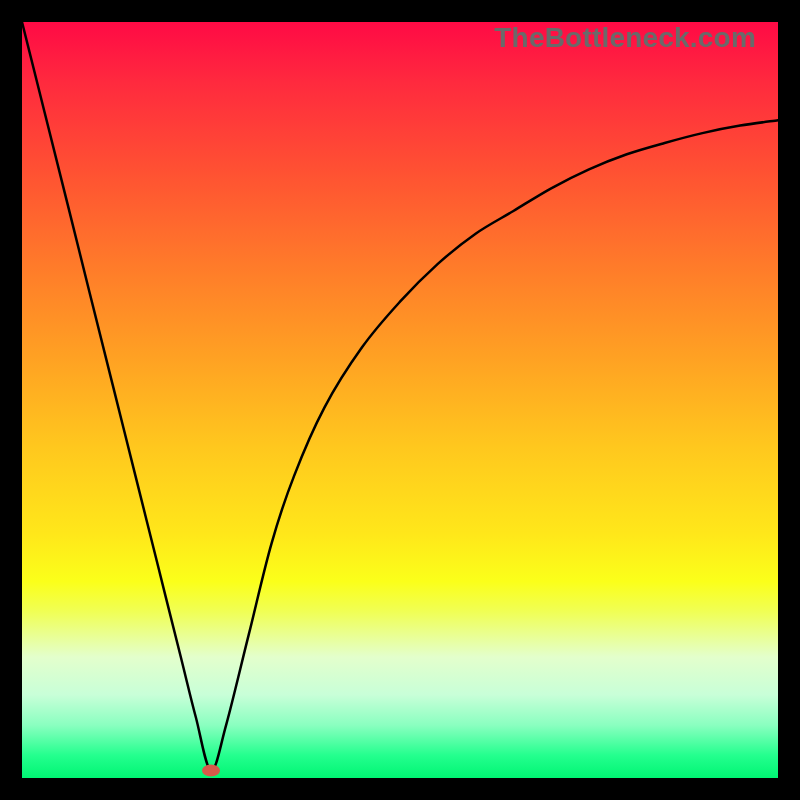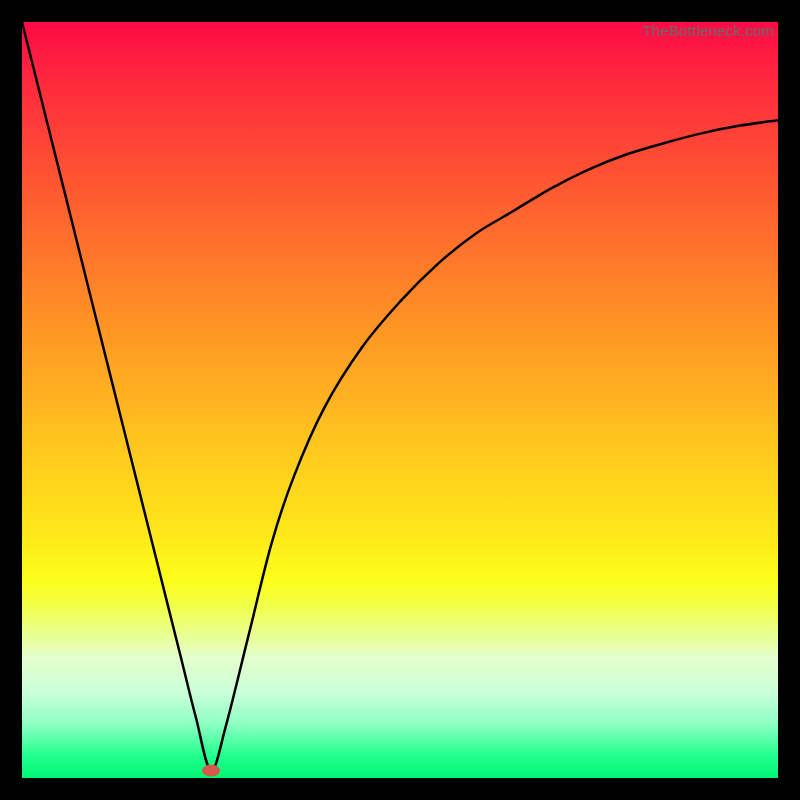--- a/index.html
+++ b/index.html
@@ -30,23 +30,23 @@
       #e3ffcc 84%,
       #c8ffd8 89%,
       #8affc0 93%,
       #24ff8e 97%,
       #00f573 100%
     );
   }
   .watermark {
     position: absolute;
     top: 0;
-    right: 4px;
-    font-size: 15px;
-    font-weight: 400;
+    right: 22px;
+    font-size: 28px;
+    font-weight: 700;
     color: #6a6a6a;
     letter-spacing: 0.2px;
     user-select: none;
   }
   svg.plot {
     position: absolute;
     left: 0;
     top: 0;
     width: 756px;
     height: 756px;

